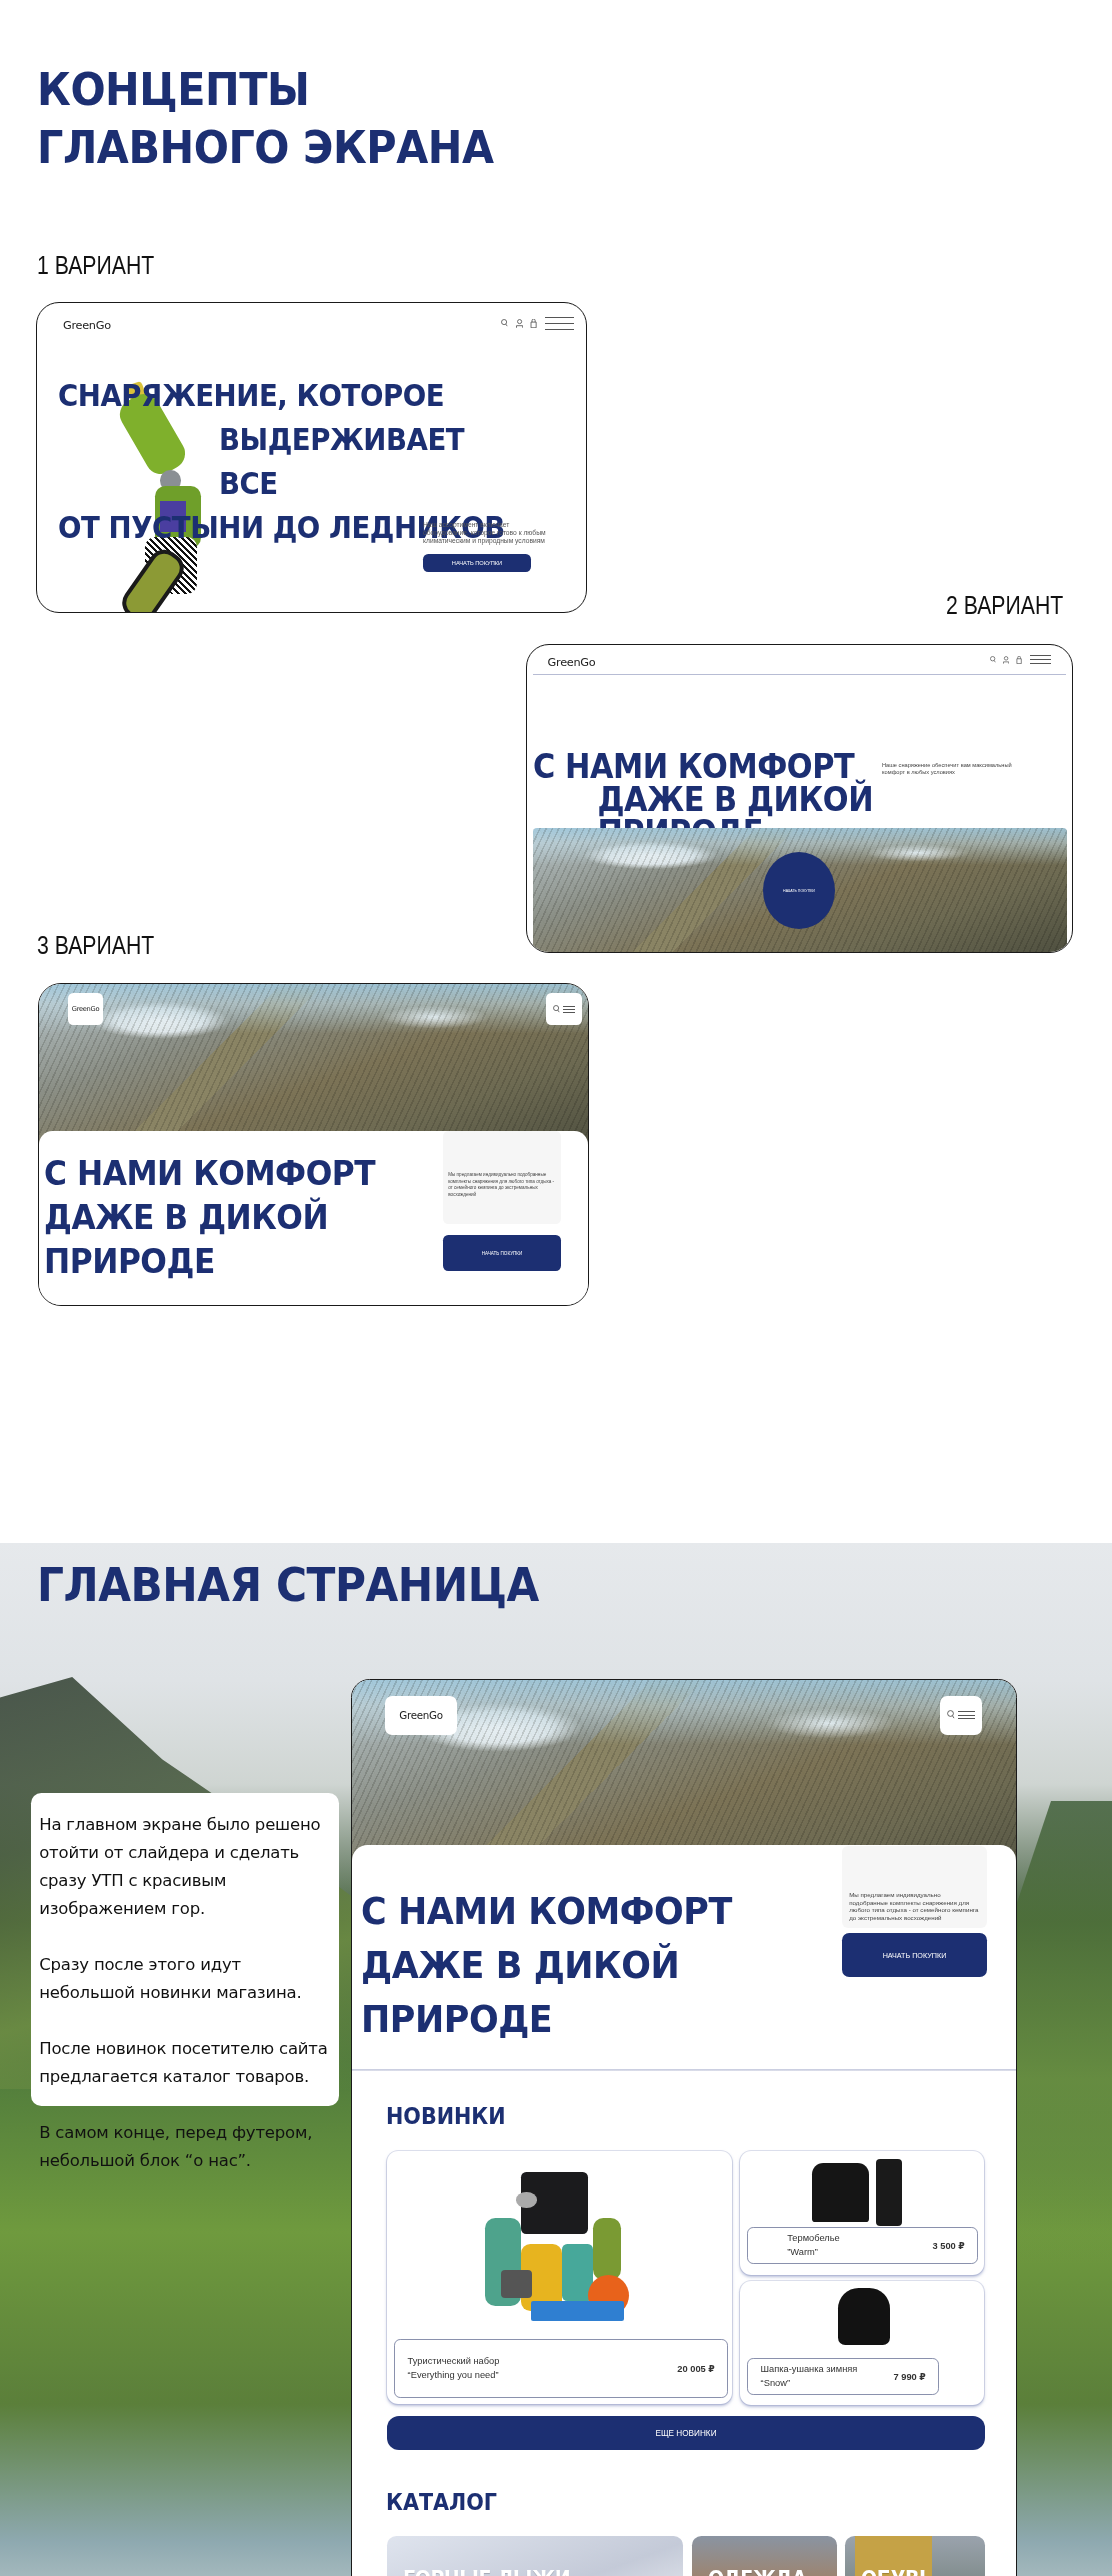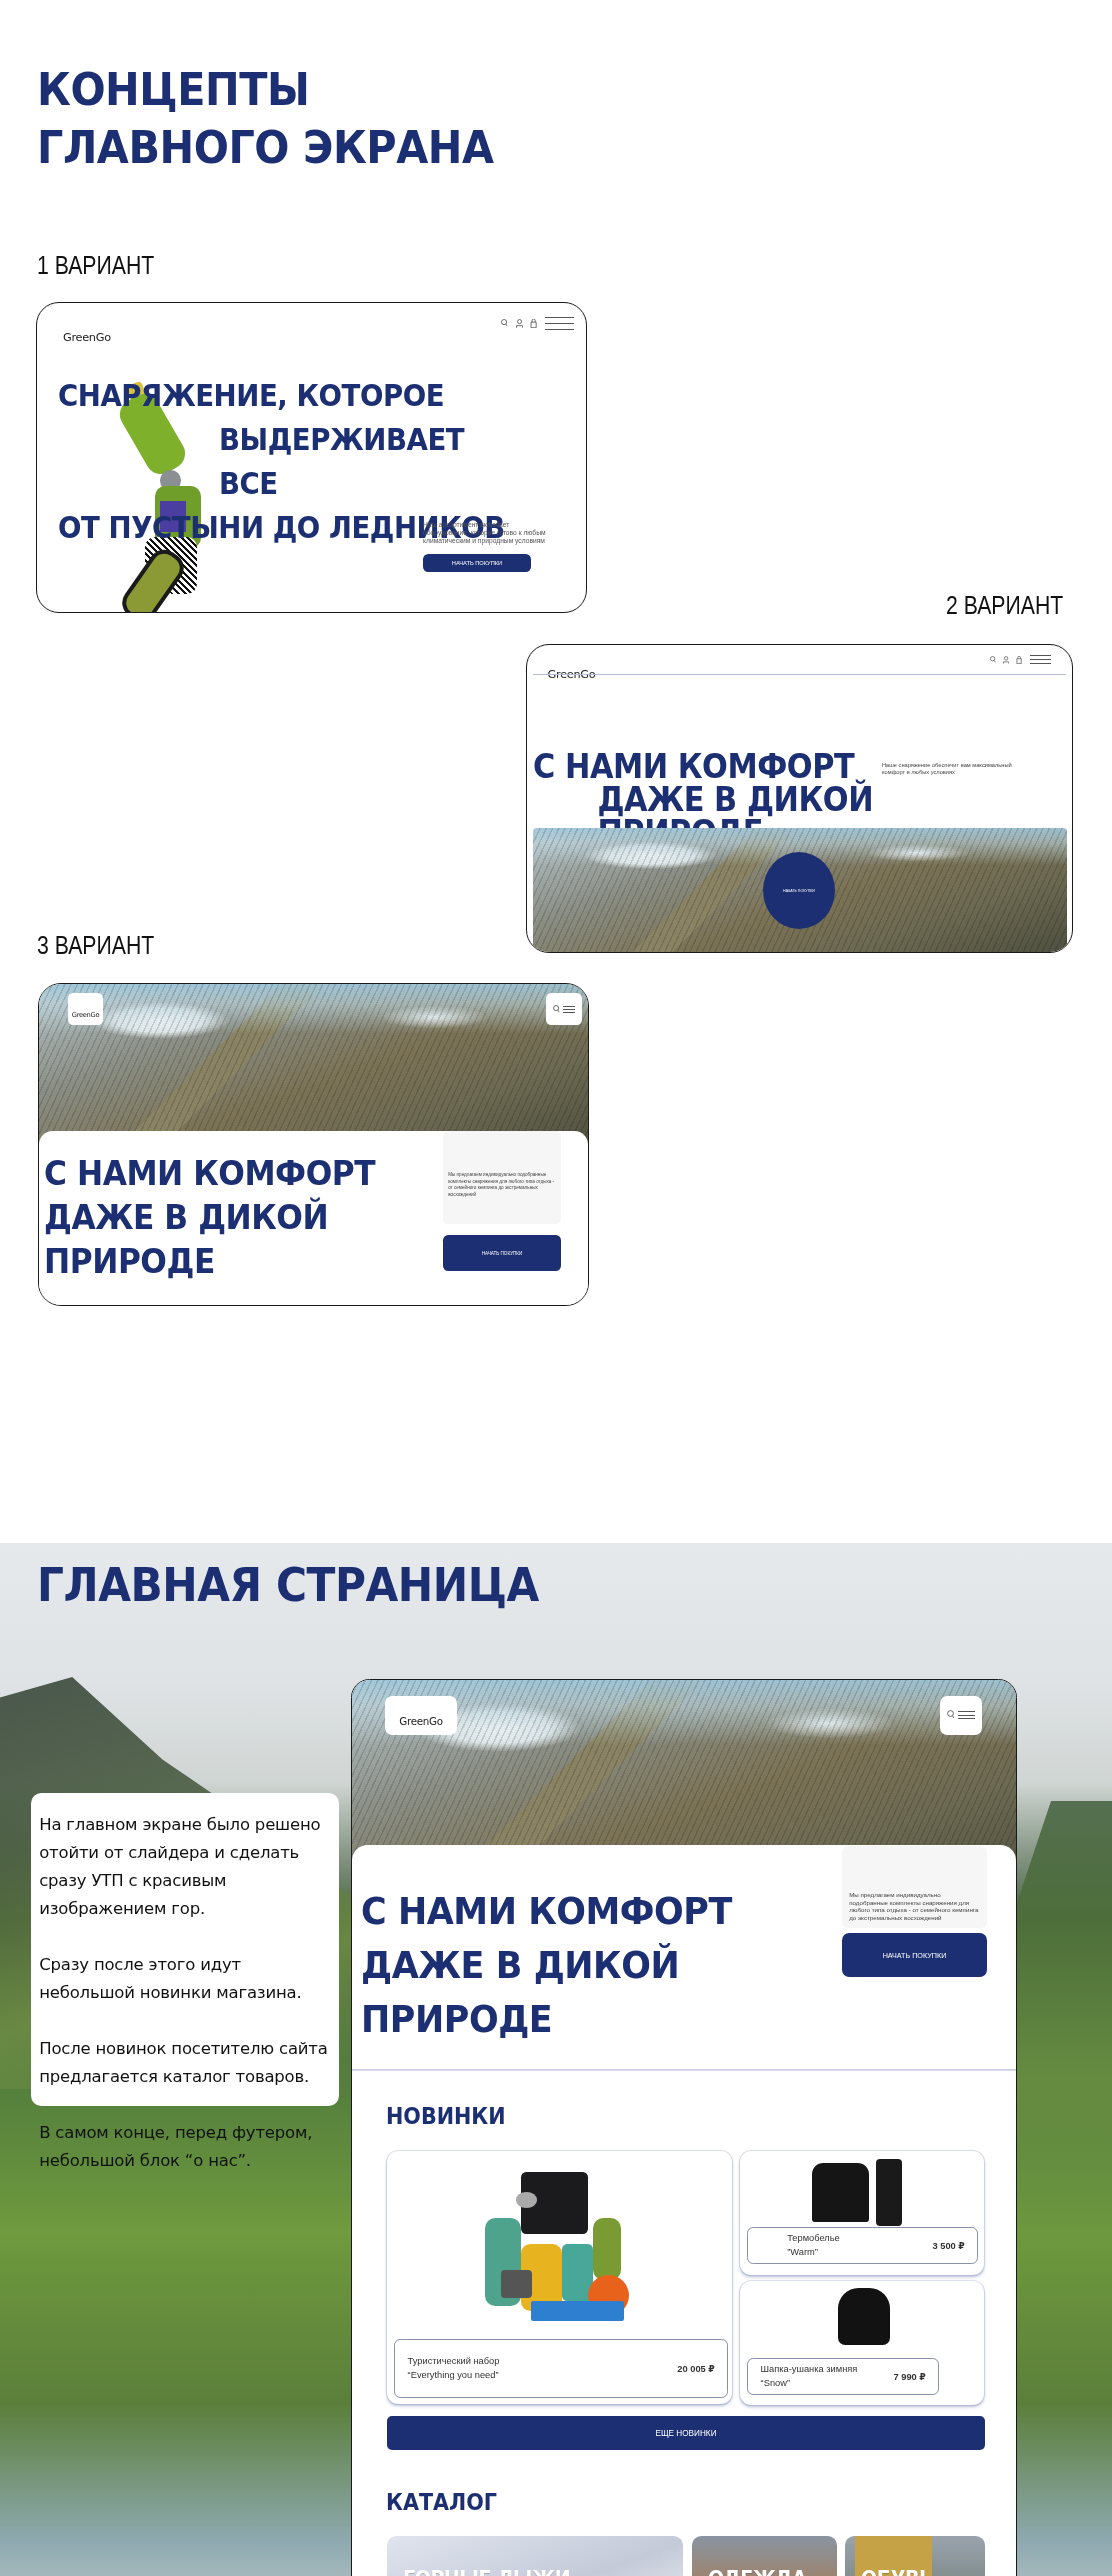--- a/index.html
+++ b/index.html
@@ -7,21 +7,21 @@
   body { position: relative; font-family: "Liberation Sans", "DejaVu Sans", sans-serif; color: #222; }
   .navy { color: #1c2f72; }
   .display { font-family: "DejaVu Sans", "Liberation Sans", sans-serif; font-weight: 700; letter-spacing: -0.5px; transform: scaleX(0.92); transform-origin: left top; }
   .abs { position: absolute; }
 
   
   .h-concepts { left: 37px; top: 61px; font-size: 45px; line-height: 58px; color: #1c2f72; }
   .variant-label { font-size: 25px; color: #111; font-family: "Liberation Sans", sans-serif; transform: scaleX(0.85); transform-origin: left top; }
 
   .frame { border: 1.5px solid #1a1a1a; border-radius: 23px; background: #fff; overflow: hidden; }
-  .mini-logo { font-size: 11.3px; color: #222; font-family: "DejaVu Sans", sans-serif; letter-spacing: -0.3px; margin-top: 12px; }
+  .mini-logo { font-size: 11.3px; color: #222; font-family: "DejaVu Sans", sans-serif; letter-spacing: -0.3px; }
   .mini-icons { display: flex; gap: 7.2px; align-items: center; }
   .mini-icons svg { display: block; }
   .burger { width: 29px; display: flex; flex-direction: column; gap: 4.6px; }
   .burger i { display: block; height: 1px; background: #555; }
 
   .mountain-img {
     background:
       linear-gradient(180deg, rgba(160,200,220,0.9) 0%, rgba(190,215,225,0.6) 12%, transparent 30%),
       radial-gradient(ellipse 18% 16% at 22% 22%, #f3f6f8 0%, #dfe7ea 45%, transparent 70%),
       radial-gradient(ellipse 14% 10% at 72% 20%, #eef2f3 0%, transparent 70%),
@@ -259,21 +259,21 @@
     <div class="abs" style="left:98px; top:7.2px; width:52px; height:57px; background:#121212; border-radius:20.6px 20.6px 7.2px 7.2px;"></div>
     <div class="card-info" style="left:7.2px; top:77px; width:192px; height:37px;">
       <div class="name">
         <div>Шапка-ушанка зимняя</div>
         <div>“Snow”</div>
       </div>
       <div class="price">7 990 ₽</div>
     </div>
   </div>
 
-  <div class="abs btn-navy" style="left:35px; top:736px; width:598px; height:34px; font-size:8.2px; border-radius:5px;">ЕЩЕ НОВИНКИ</div>
+  <div class="abs btn-navy" style="left:35px; top:736px; width:598px; height:34px; font-size:8.2px; border-radius:12px;">ЕЩЕ НОВИНКИ</div>
 
   <div class="abs section-h" style="left:34px; top:809px;">КАТАЛОГ</div>
 
   <div class="cat-tile" style="left:35px; top:856px; width:296px; height:218px; background:linear-gradient(160deg,#dfe4ee 0%,#c4cad8 35%,#eef0f4 60%,#c7cbd4 100%);">
 
     <span>ГОРНЫЕ ЛЫЖИ</span>
   </div>
   <div class="cat-tile" style="left:340px; top:856px; width:145px; height:218px; background:linear-gradient(180deg,#8a94a2 0%,#b0733a 40%,#6d7a5a 75%,#8c8070 100%);">
 
     <span>ОДЕЖДА</span>

